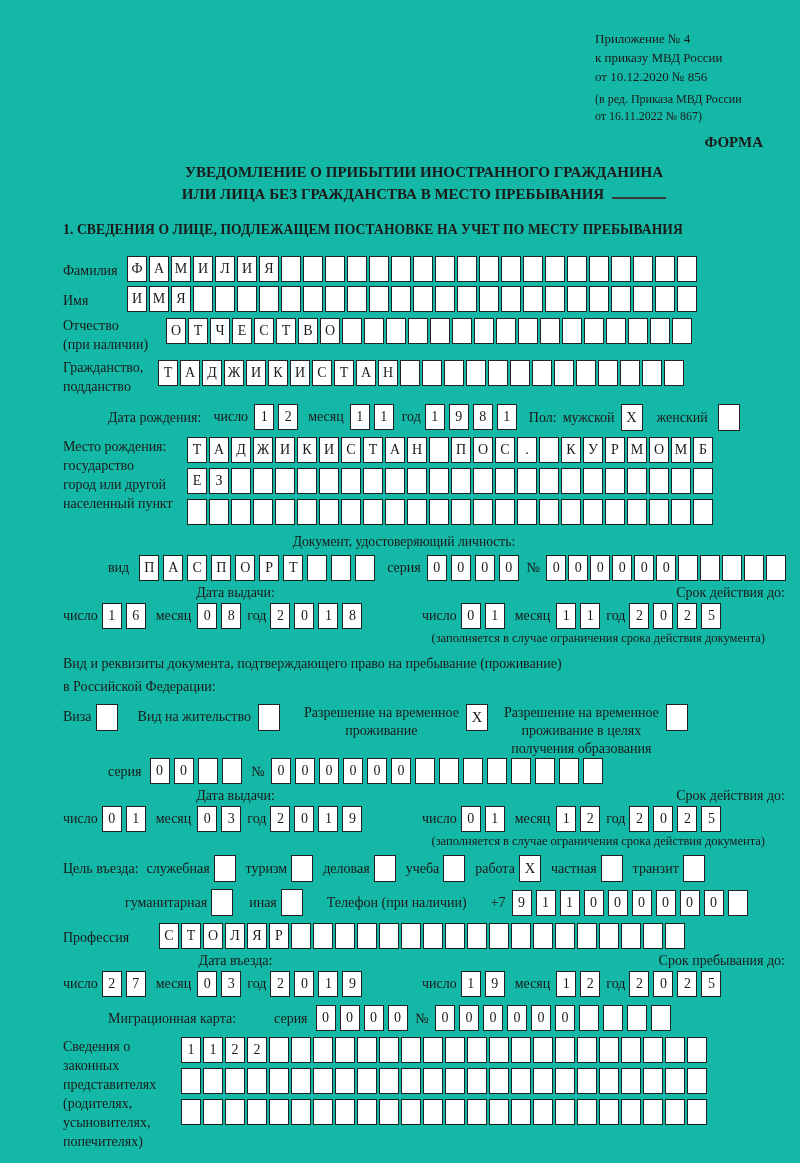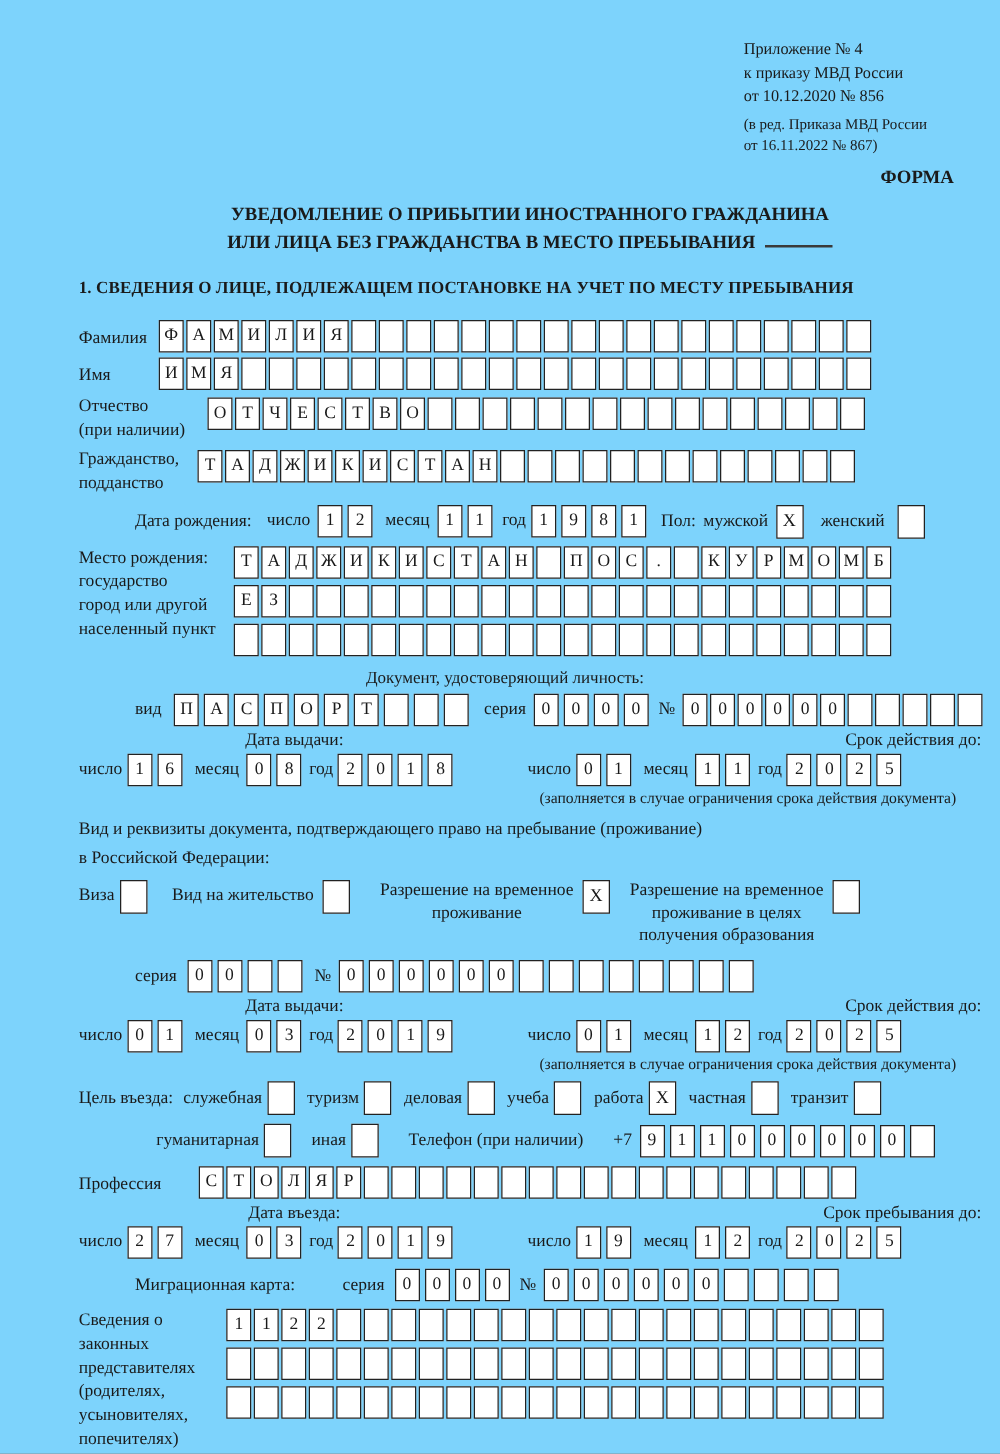--- a/index.html
+++ b/index.html
@@ -1,17 +1,17 @@
 <!DOCTYPE html>
 <html><head>
 <meta charset="utf-8">
 <style>
   html,body{margin:0;padding:0;background:#888;}
   .page{
-    width:800px;height:1163px;background:#7dd3fc;box-sizing:border-box;
+    width:800px;height:1163px;background:#14b8a6;box-sizing:border-box;
     padding:30px 15px 0 63px;position:relative;overflow:hidden;
     font-family:"Liberation Serif","DejaVu Serif",serif;color:#1a1a1a;
   }
   
   .appendix{width:168px;margin-left:auto;margin-right:22px;font-size:13px;line-height:1.46;}
   .appendix .edition{font-size:12px;margin-top:4px;line-height:1.42;}
   .forma{font-weight:bold;font-size:15px;text-align:right;margin:9px 22px 0 0;}
   
   .title{text-align:center;font-weight:bold;font-size:15px;line-height:1.5;margin-top:10px;}
   .uline{display:inline-block;width:54px;border-bottom:2.4px solid #3a3a3a;height:0.85em;margin-left:8px;}
@@ -49,21 +49,21 @@
   .dualhead{display:flex;font-size:14px;margin-top:3px;}
   .dualhead .lcell{width:345px;text-align:center;}
   .dualhead .rcell{flex:1;text-align:right;padding-left:52px;}
   .dualrow{display:flex;margin-top:2px;}
   .dualrow .lcell{width:345px;}
   .dualrow .rcell{flex:1;padding-left:14px;}
   .note{font-size:12.5px;margin-top:2px;margin-bottom:6px;}
   .note.right{text-align:right;padding-right:20px;}
   .intro{font-size:14px;line-height:1.65;margin-top:4px;}
   
-  .permit-row{display:flex;align-items:flex-start;font-size:14px;margin-top:6px;margin-bottom:10px;}
+  .permit-row{display:flex;align-items:flex-start;font-size:14px;margin-top:6px;}
   .popt{display:flex;align-items:flex-start;}
   .popt .ptext{line-height:18px;padding-top:4px;}
   .popt .plines{text-align:center;line-height:18px;}
   .popt .chk{margin-left:7px;}
   
   .purpose-row{display:flex;align-items:center;font-size:14px;margin-bottom:7px;flex-wrap:nowrap;}
   .popt2{display:flex;align-items:center;}
   .popt2 .chk{margin-left:4px;}
   .doc-heading{text-align:center;font-weight:normal;font-size:13.6px;margin:4px 40px 5px 0;}
   .rep-note{font-size:12.5px;margin-top:3px;margin-left:78px;}

